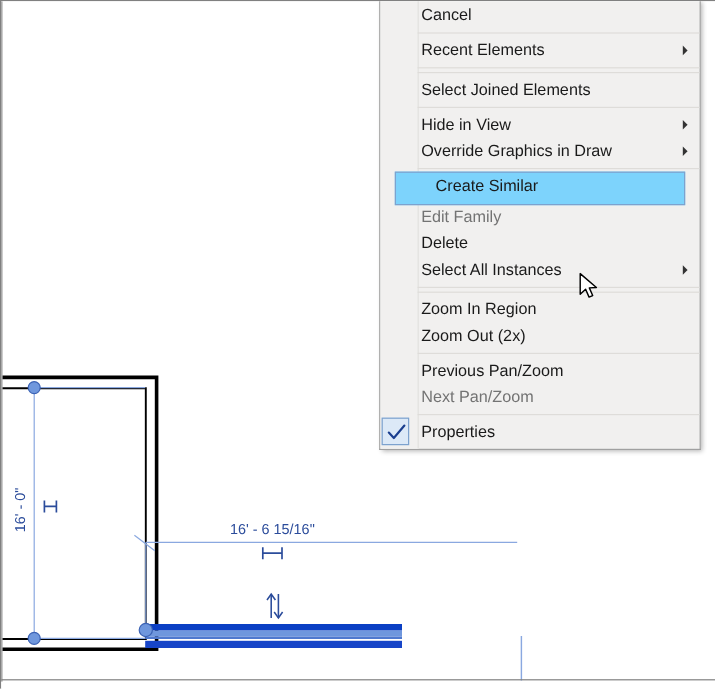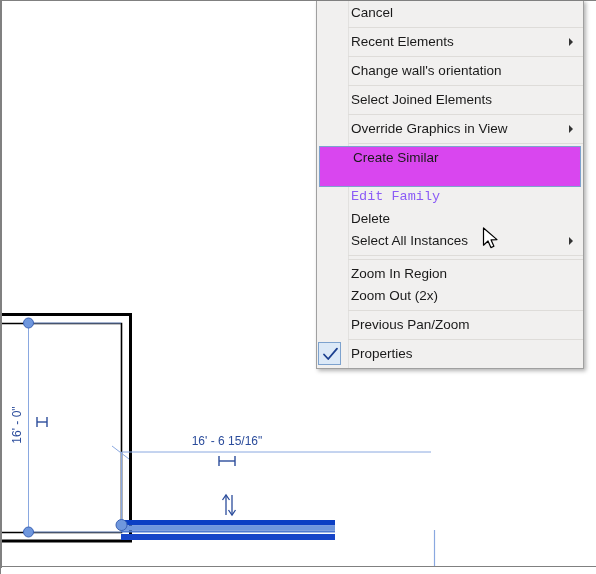--- a/index.html
+++ b/index.html
@@ -74,27 +74,27 @@
     position: relative;
     height: 22px;
     line-height: 22px;
     padding-left: 34px;
     padding-right: 34px;
     white-space: nowrap;
     color: #1a1a1a;
     cursor: default;
     z-index: 1;
   }
-  .menu-item.disabled { color: #8b5cf6; font-family: Liberation Mono, monospace; }
+  .menu-item.disabled { color: #737373; }
   .menu-item.highlighted {
-    background: #d946ef;
+    background: #7dd3fc;
     border: 1px solid #7da2ce;
-    height: 41px;
+    height: 28px;
     line-height: 22px;
-    margin: -1px 2px;
+    margin: -1px 12px;
     padding-left: 33px;
   }
   .menu-item .arrow {
     position: absolute;
     right: 10px;
     top: 50%;
     transform: translateY(-50%);
     width: 0; height: 0;
     border-left: 4px solid #333;
     border-top: 4px solid transparent;
@@ -197,36 +197,37 @@
   </div>
 
   <div class="win-frame-bottom"></div>
   <div class="win-frame-left"></div>
 
   <div id="context-menu">
       <div class="menu-item"><span>Cancel</span></div>
       <div class="menu-sep"></div>
       <div class="menu-item"><span>Recent Elements</span><span class="arrow"></span></div>
       <div class="menu-sep"></div>
-      <div class="menu-item"><span>Change wall's orientation</span></div>
       <div class="menu-sep"></div>
       <div class="menu-item"><span>Select Joined Elements</span></div>
       <div class="menu-sep"></div>
-      <div class="menu-item"><span>Override Graphics in View</span><span class="arrow"></span></div>
+      <div class="menu-item"><span>Hide in View</span><span class="arrow"></span></div>
+      <div class="menu-item"><span>Override Graphics in Draw</span><span class="arrow"></span></div>
       <div class="menu-sep"></div>
       <div class="menu-item highlighted"><span>Create Similar</span></div>
       <div class="menu-item disabled"><span>Edit Family</span></div>
       <div class="menu-item"><span>Delete</span></div>
       <div class="menu-item"><span>Select All Instances</span><span class="arrow"></span></div>
       <div class="menu-sep"></div>
       <div class="menu-sep"></div>
       <div class="menu-item"><span>Zoom In Region</span></div>
       <div class="menu-item"><span>Zoom Out (2x)</span></div>
       <div class="menu-sep"></div>
       <div class="menu-item"><span>Previous Pan/Zoom</span></div>
+      <div class="menu-item disabled"><span>Next Pan/Zoom</span></div>
       <div class="menu-sep"></div>
       <div class="menu-item"><span class="check">
           <svg width="17" height="17" viewBox="0 0 17 17">
             <path d="M2 8.5 L6.2 13 L15 2.6" fill="none" stroke="#1b3f8f" stroke-width="1.8" stroke-linecap="round" stroke-linejoin="round"></path>
           </svg>
         </span><span>Properties</span></div>
     </div>
 
   <div id="cursor" style="left: 481px; top: 226px;">
     <svg width="18" height="24" viewBox="0 0 18 24" xmlns="http://www.w3.org/2000/svg">

